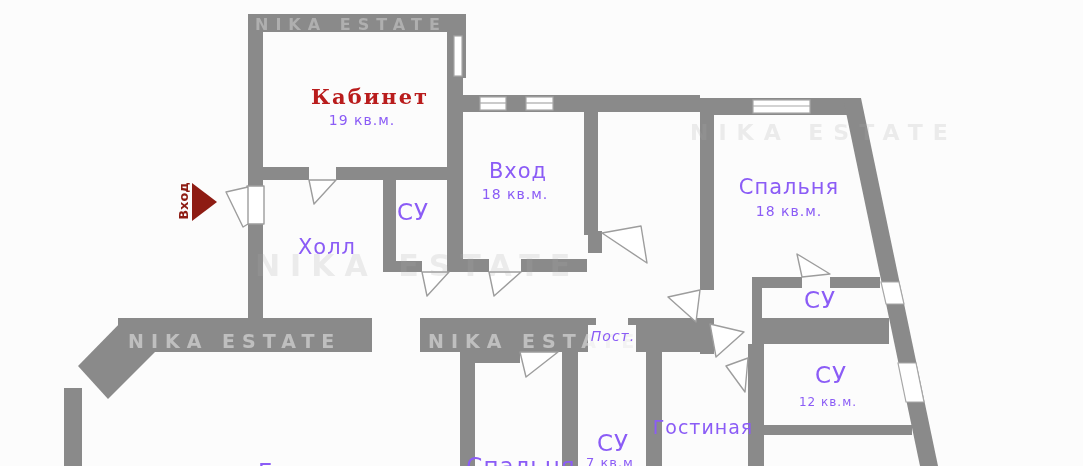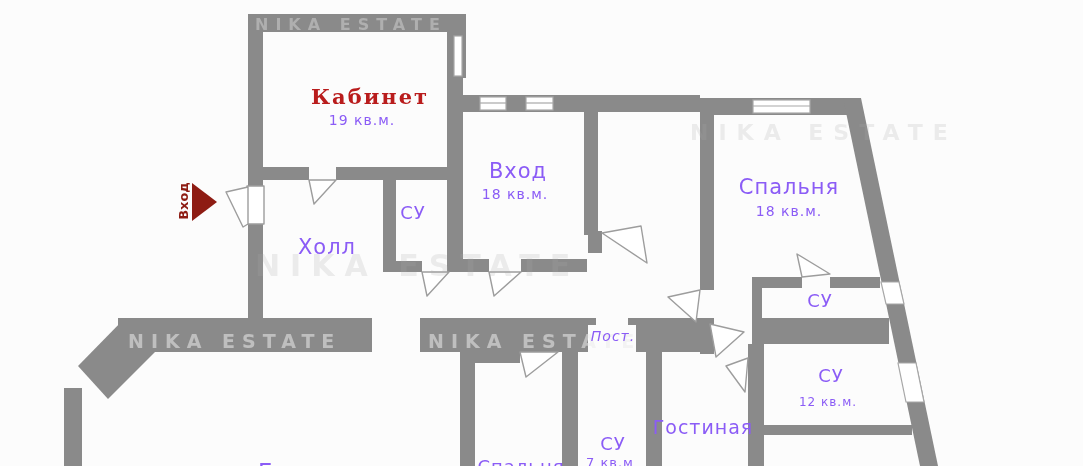--- a/index.html
+++ b/index.html
@@ -4,21 +4,21 @@
 <style>
   html,body{margin:0;padding:0;background:#ffffff;}
   #canvas{position:relative;width:1083px;height:466px;overflow:hidden;background:#fcfcfc;
           font-family:"DejaVu Sans", sans-serif;}
   #walls{position:absolute;left:0;top:0;}
   .lbl{position:absolute;transform:translate(-50%,-50%);white-space:nowrap;color:#8b5cf6;
        letter-spacing:1px;}
   .room-name{font-size:21px;font-weight:500;}
   .room-area{font-size:14px;font-weight:500;}
   .serif-name{font-family:"DejaVu Serif", serif;font-weight:bold;color:#b91c1c;font-size:21px;letter-spacing:2px;}
-  .small-name{font-size:18px;font-weight:500;}
+  .small-name{font-size:23px;font-weight:500;}
   .tiny-name{font-size:14px;font-weight:500;font-style:italic;}
   .entr-label{position:absolute;transform:translate(-50%,-50%) rotate(-90deg);
        font-size:13px;font-weight:bold;color:#8e1c13;letter-spacing:0px;}
   .wm{position:absolute;white-space:nowrap;font-weight:bold;letter-spacing:7px;pointer-events:none;}
   .wm-on-wall{color:rgba(235,235,235,0.55);font-size:19px;}
   .wm-faint{color:rgba(170,170,170,0.20);font-size:30px;letter-spacing:10px;}
   .wm-top{color:rgba(220,220,220,0.45);font-size:16px;}
 </style>
 </head>
 <body>

